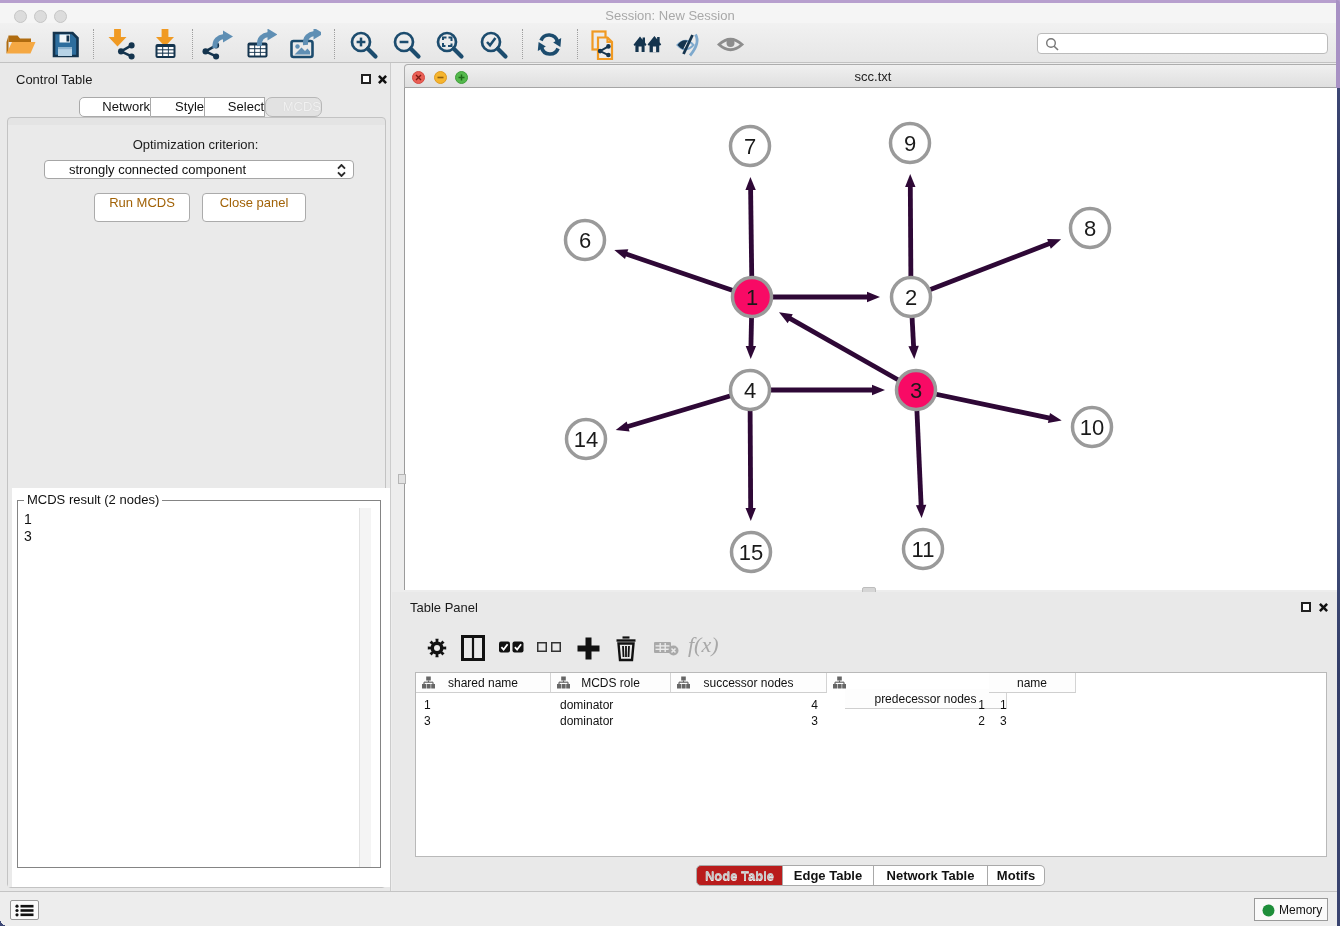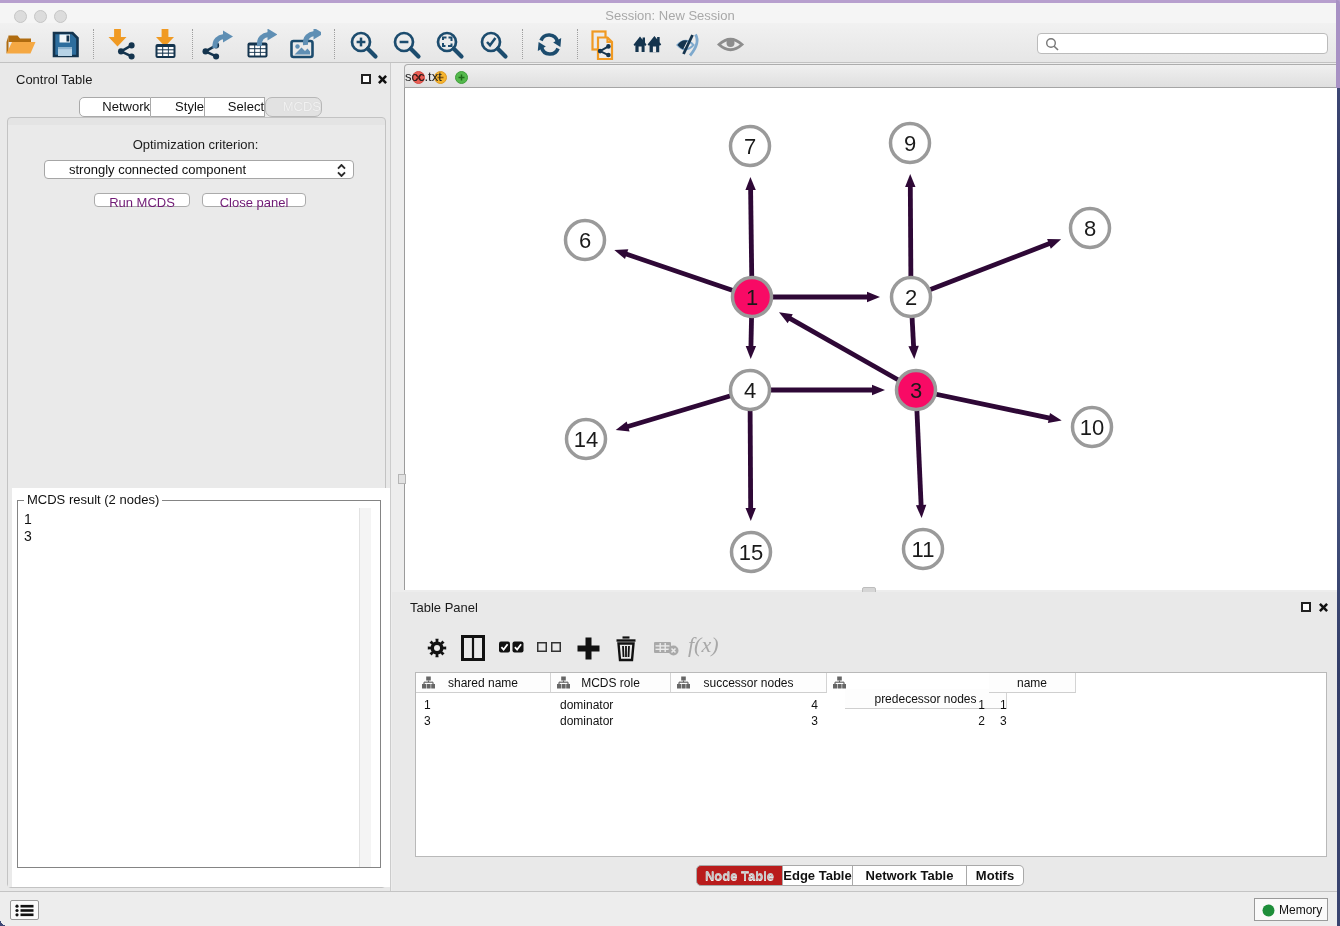--- a/index.html
+++ b/index.html
@@ -31,36 +31,36 @@
   .tab.first{border-left:1px solid #a9a9a9;border-radius:5px 0 0 5px;}
   .tab.sel{background:#e2e2e2;color:#f2f2f2;border-radius:7px;
            border:1px solid #b7b7b7;text-shadow:0 0 1px #c9c9c9;}
   #cp-content{left:7px;top:54px;width:379px;height:771px;background:#e4e4e4;
               border:1px solid #c3c3c3;border-radius:4px;box-sizing:border-box;}
   #cp-inner{left:8px;top:62px;width:377px;height:762px;background:#eaeaea;}
   #opt-label{left:0;top:74px;width:391px;text-align:center;font-size:13px;color:#1c1c1c;}
   #dropdown{left:44px;top:97px;width:310px;height:19px;background:#fff;
             border:1px solid #a6a6a6;border-radius:4px;box-sizing:border-box;
             font-size:13px;color:#111;line-height:17px;padding-left:24px;}
-  .btn{position:absolute;height:14px;background:#fff;border:1px solid #ababab;
-       border-radius:4px;box-sizing:border-box;font-size:13px;color:#701a75;
+  .btn{position:absolute;height:29px;background:#fff;border:1px solid #ababab;
+       border-radius:4px;box-sizing:border-box;font-size:13px;color:#a16207;
        text-align:center;line-height:17px;}
   #results{left:12px;top:425px;width:378px;height:399px;background:#fff;}
   #groupbox{left:5px;top:12px;width:364px;height:368px;border:1px solid #848484;
             box-sizing:border-box;}
   #gb-label{left:12px;top:4px;background:#fff;padding:0 3px;font-size:13px;color:#111;}
   #gb-scroll{right:9px;top:7px;width:11px;height:359px;background:#f4f4f4;
              border-left:1px solid #e2e2e2;}
   
   #netwin{left:404px;top:63px;width:936px;height:527px;}
   #nettitle{left:0;top:1px;width:936px;height:24px;background:linear-gradient(180deg,#f0f0f0,#dfdfdf);
             border:1px solid #adadad;border-bottom:1px solid #a5a5a5;
             box-sizing:border-box;border-radius:4px 4px 0 0;}
   .mac{position:absolute;top:6px;width:13px;height:13px;border-radius:50%;box-sizing:border-box;}
-  #nettext{left:0;top:4px;width:936px;text-align:left;font-size:13px;color:#222;}
+  #nettext{left:0;top:4px;width:936px;text-align:center;font-size:13px;color:#222;}
   #canvas{left:0;top:25px;width:936px;height:502px;background:#fff;
           border-left:1px solid #9b9b9b;box-sizing:border-box;}
   
   #tablepanel{left:392px;top:592px;width:948px;height:299px;background:#e9e9e9;}
   #tp-title{left:18px;top:8px;font-size:13px;color:#1a1a1a;}
   #tp-toolbar{left:13px;top:33px;width:922px;height:40px;}
   #tp-table{left:23px;top:80px;width:912px;height:185px;background:#fff;
             border:1px solid #b9b9b9;box-sizing:border-box;}
   .th{position:absolute;top:0;height:20px;box-sizing:border-box;
       border-right:1px solid #d4d4d4;border-bottom:1px solid #cfcfcf;
@@ -426,21 +426,21 @@
     <div class="td" style="left:411px;top:23px;width:158px;text-align:right;">1</div>
     <div class="td" style="left:584px;top:23px;">1</div>
     <div class="td" style="left:8px;top:39px;">3</div>
     <div class="td" style="left:144px;top:39px;">dominator</div>
     <div class="td" style="left:255px;top:39px;width:147px;text-align:right;">3</div>
     <div class="td" style="left:411px;top:39px;width:158px;text-align:right;">2</div>
     <div class="td" style="left:584px;top:39px;">3</div>
   </div>
   <div class="bt-tabrow" style="left:304px;top:273px;">
     <div class="btab" style="width:87px;border-left:1px solid #a9a9a9;border-radius:5px 0 0 5px;background:#b91c1c;color:#c8c8c8;text-shadow:0 1px 0 #f2f2f2;">Node Table</div>
-    <div class="btab" style="width:70px;">Edge Table</div>
+    <div class="btab" style="width:91px;">Edge Table</div>
     <div class="btab" style="width:114px;">Network Table</div>
     <div class="btab" style="width:57px;border-radius:0 5px 5px 0;">Motifs</div>
   </div>
 </div>
 <div class="abs" id="statusbar">
   <div class="abs" id="listbtn">
       <svg class="abs" style="left:4px;top:3px;" width="19" height="13" viewBox="0 0 19 13">
         <circle cx="2" cy="2.2" r="1.6" fill="#111"></circle>
         <rect x="5.5" y="0.9" width="13" height="2.6" fill="#111"></rect>
         <circle cx="2" cy="6.5" r="1.6" fill="#111"></circle>

